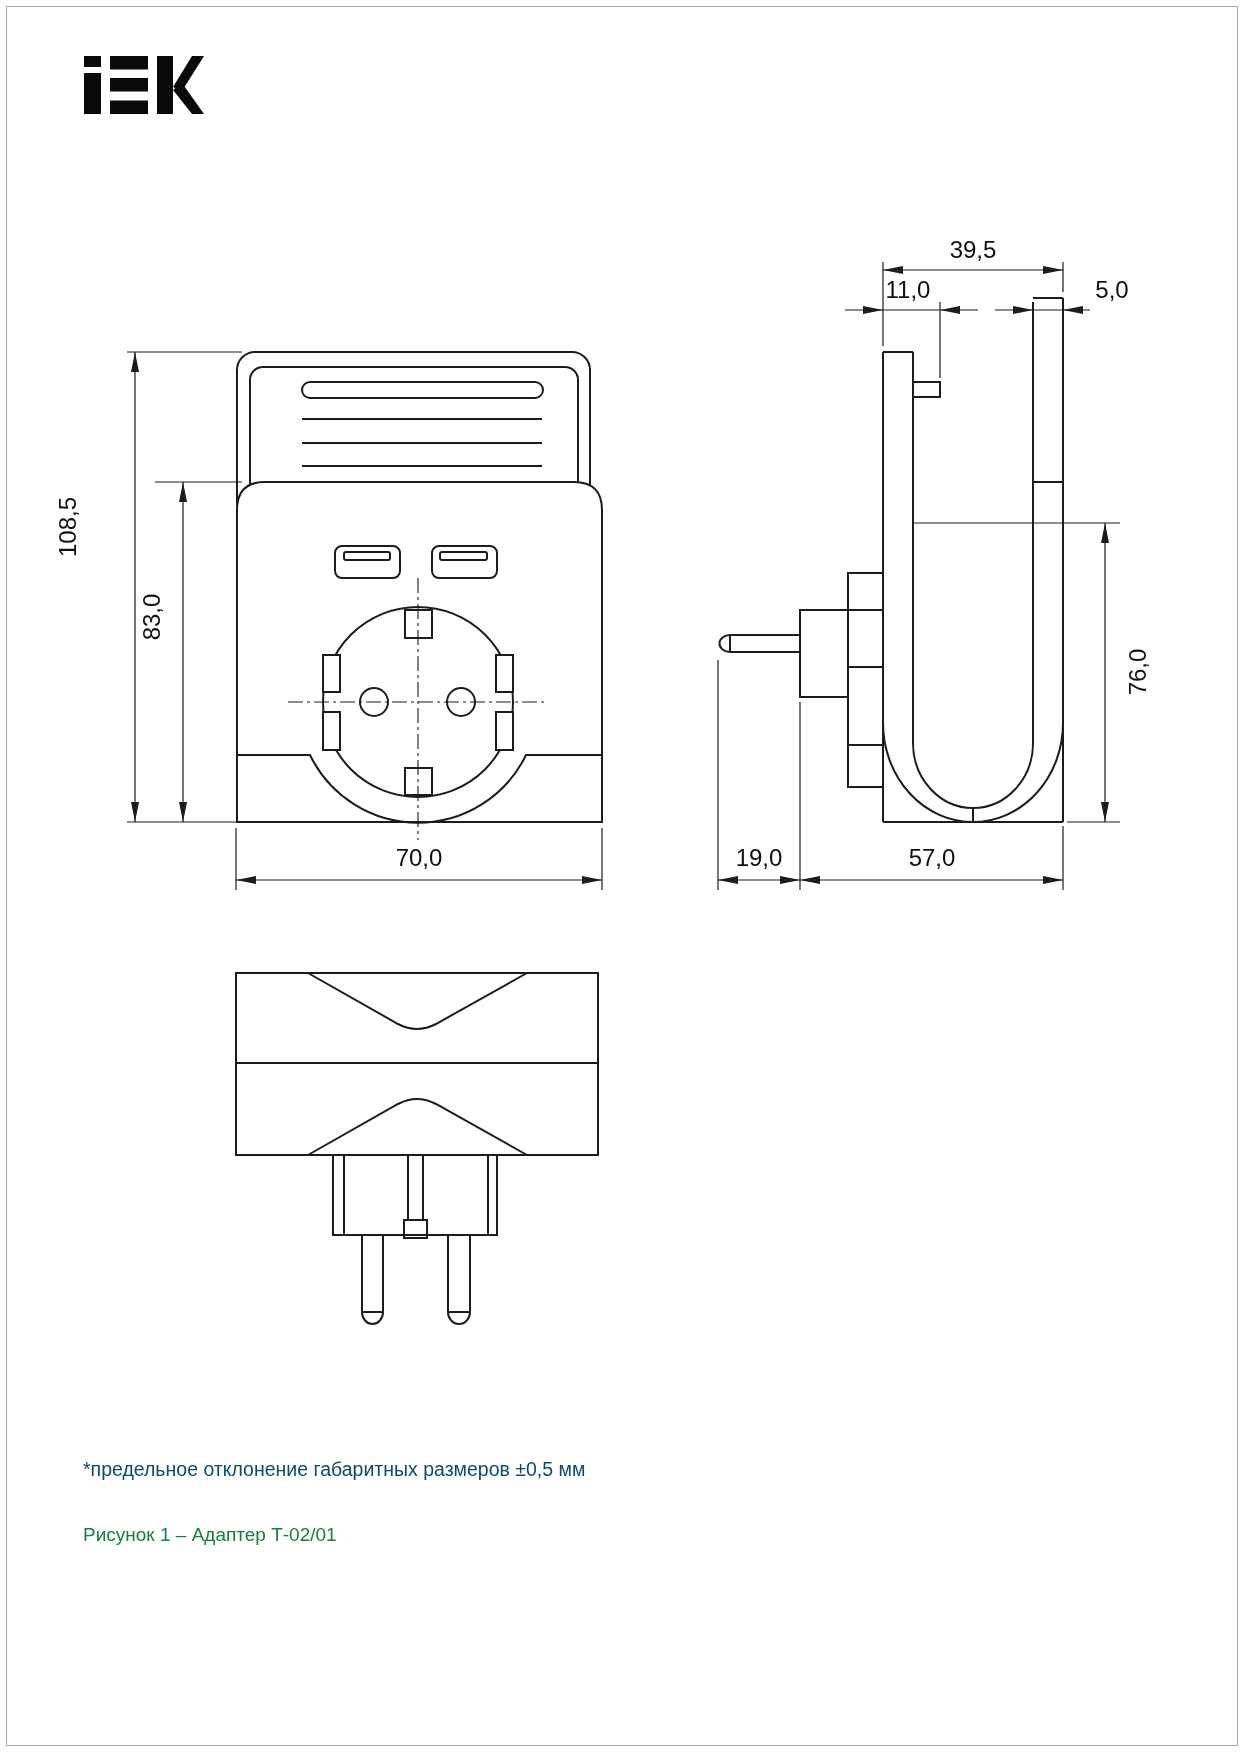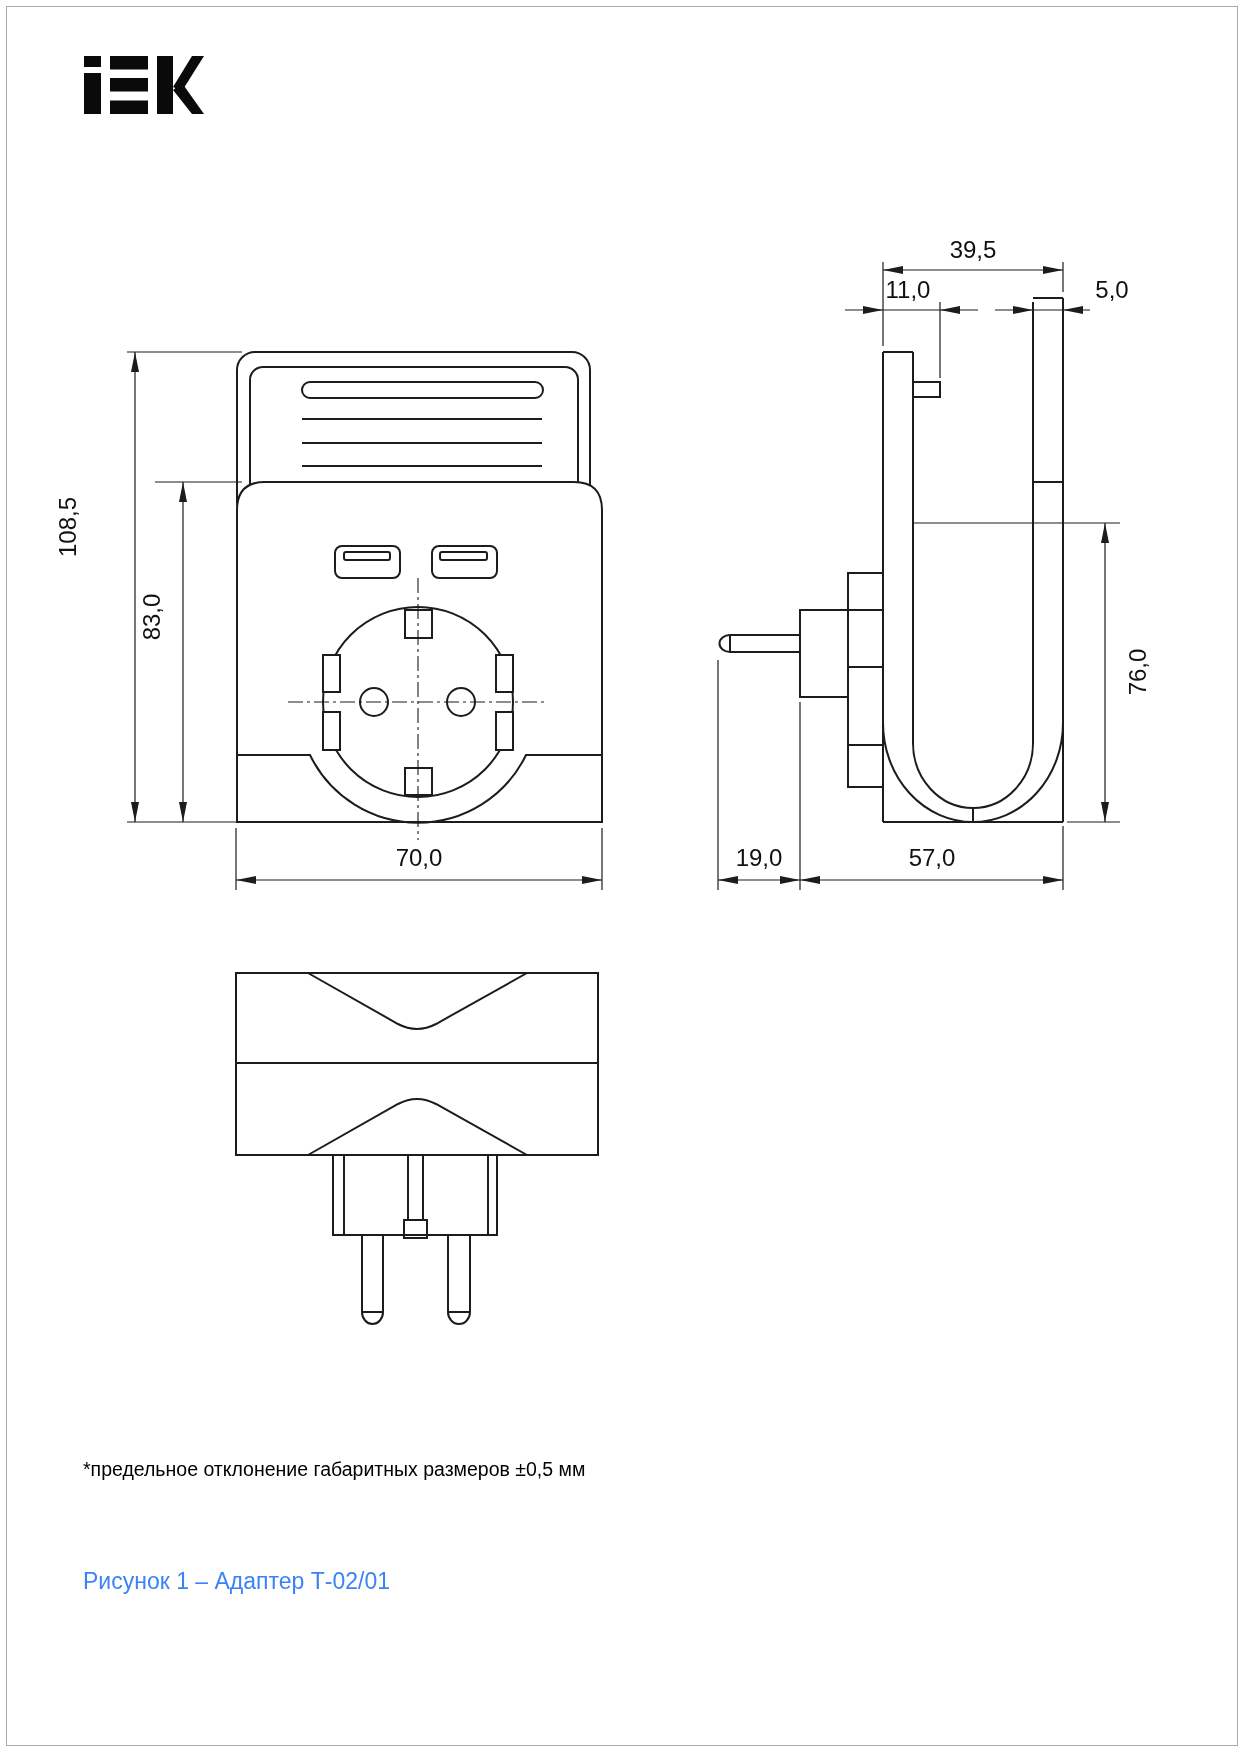--- a/index.html
+++ b/index.html
@@ -18,25 +18,25 @@
   .objf { stroke:#1c1c1c; stroke-width:2;   fill:#ffffff; }
   .thin { stroke:#1c1c1c; stroke-width:1.2; fill:none; }
   .cl   { stroke:#1c1c1c; stroke-width:1.1; fill:none; stroke-dasharray:15 4 3 4; }
   .arr  { fill:#1c1c1c; stroke:none; }
   .dimtxt {
     font-family:"Liberation Sans", sans-serif;
     font-size:24px; fill:#111111;
   }
   #note {
     position:absolute; left:83px; top:1458px; width:700px;
-    font-size:19.5px; color:#000000;
+    font-size:19.5px; color:#0c4a6e;
   }
   #caption {
-    position:absolute; left:83px; top:1568px; width:700px;
-    font-size:23px; color:#3b82f6;
+    position:absolute; left:83px; top:1524px; width:700px;
+    font-size:19px; color:#15803d;
   }
 </style>
 </head>
 <body>
 
 <div id="page">
   <div id="page-border"></div>
 
   <svg id="logo" width="120" height="58" viewBox="0 0 120 58" aria-label="IEK">
     <g fill="#0a0a0a">

